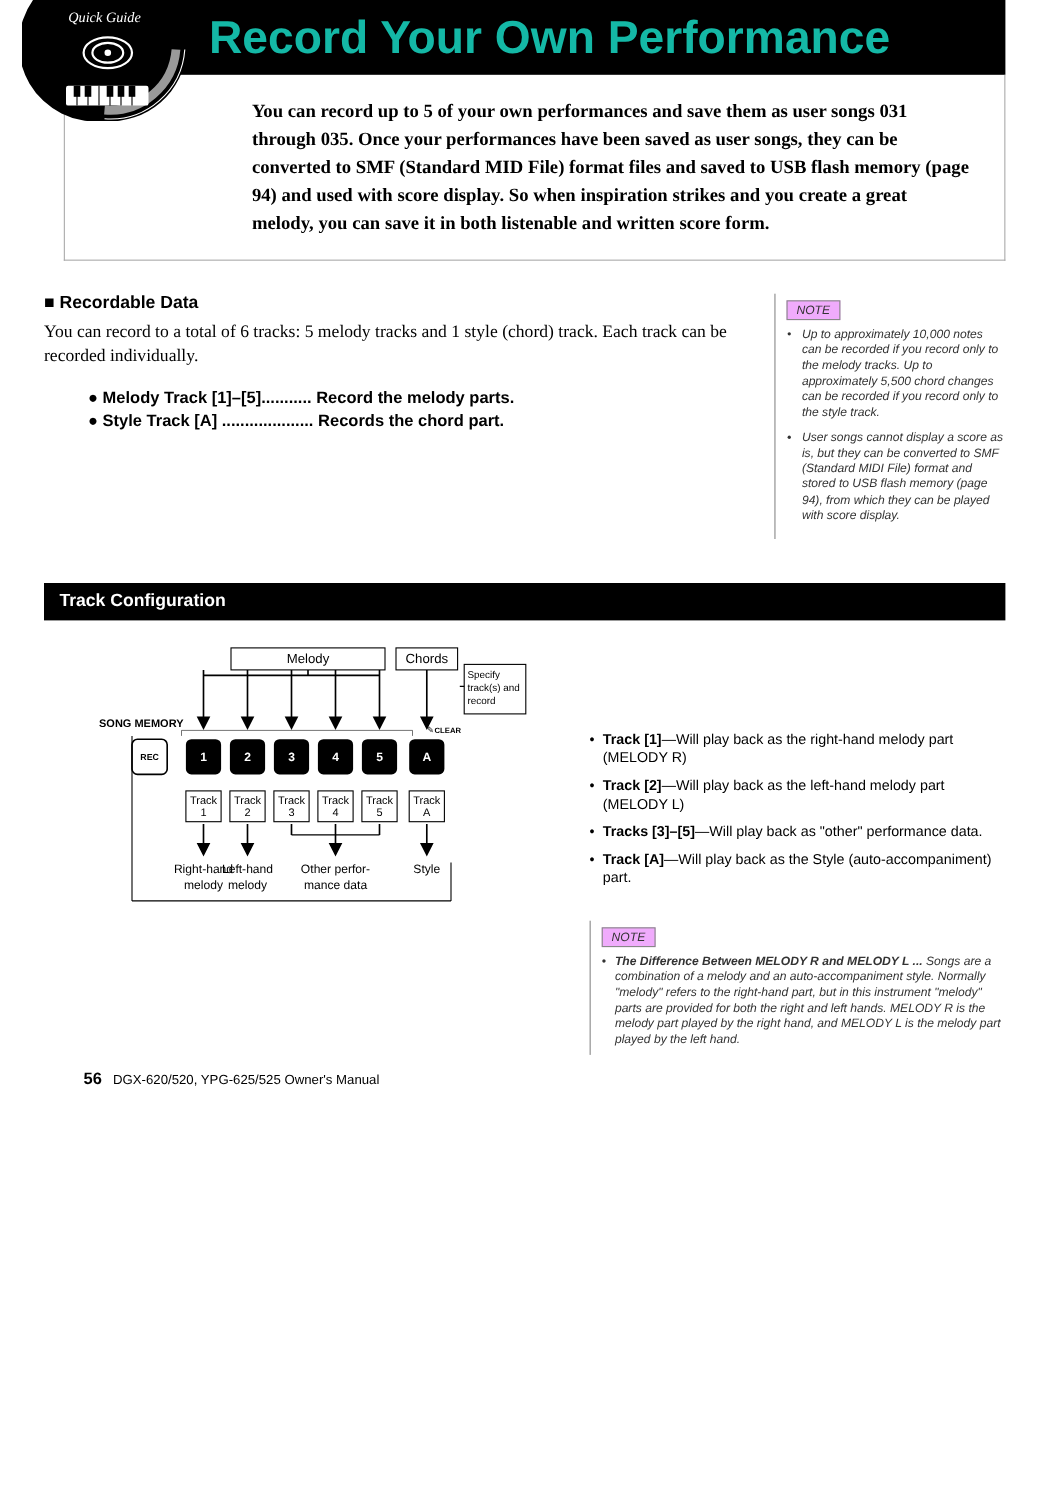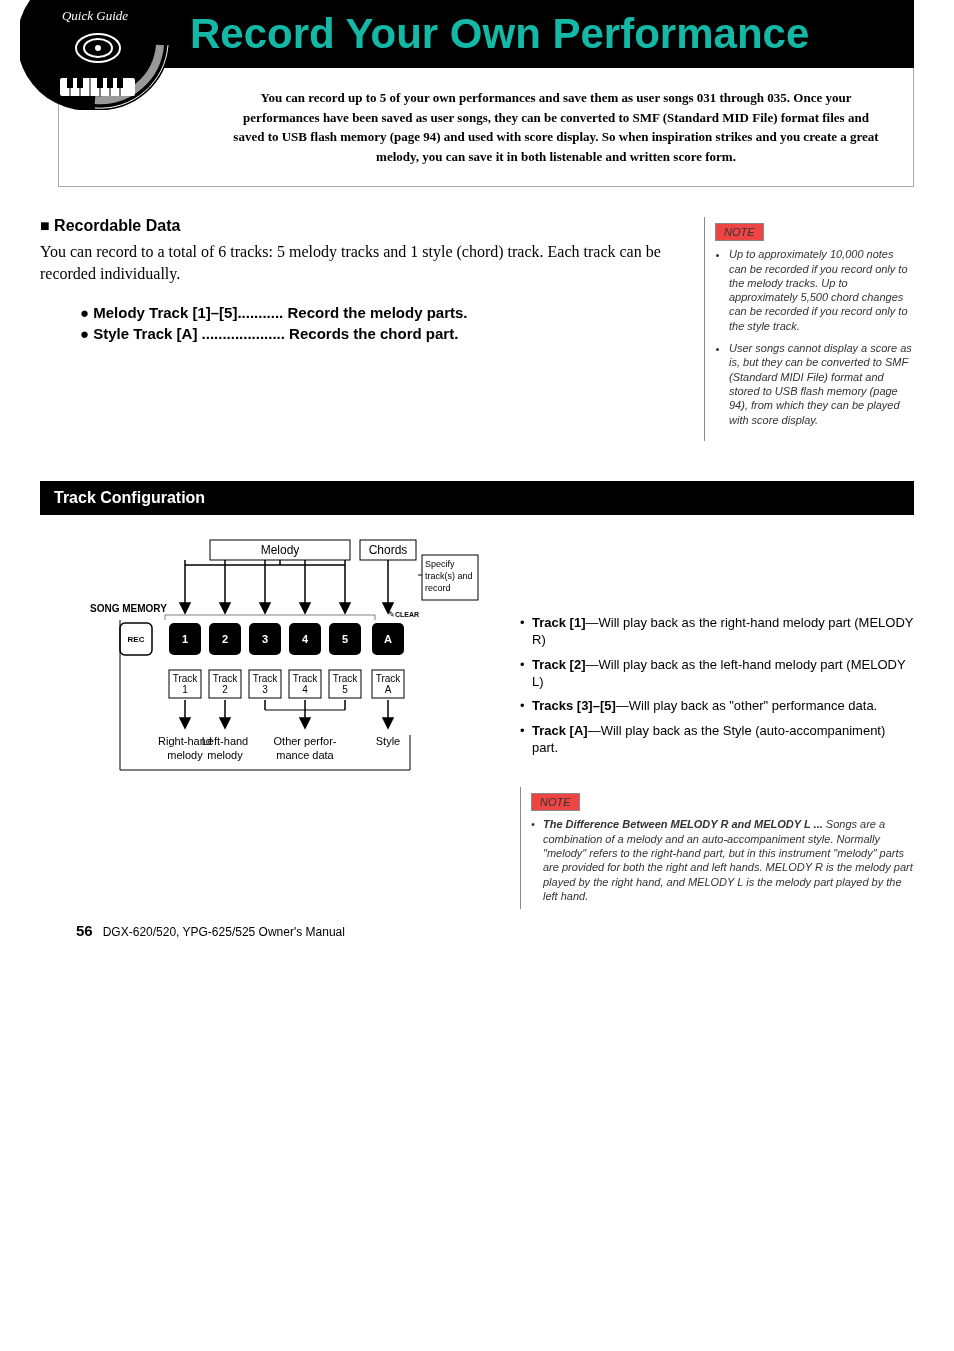--- a/index.html
+++ b/index.html
@@ -4,43 +4,43 @@
 <style>
   * { box-sizing: border-box; margin: 0; padding: 0; }
   body { font-family: Arial, Helvetica, sans-serif; background: #fff; color: #000; width: 954px; margin: 0 auto; padding: 0; }
   .page { position: relative; padding: 0 40px 40px 40px; }
   
   
   .header-wrap { position: relative; margin-bottom: 30px; }
   .badge-circle { position: absolute; top: 0; left: -20px; width: 150px; height: 110px; z-index: 2; }
   .badge-circle svg { width: 100%; height: 100%; }
   .title-bar { background: #000; color: #14b8a6; font-size: 42px; font-weight: bold; padding: 10px 20px 10px 150px; font-family: Arial, sans-serif; }
-  .intro-box { border: 1px solid #aaa; border-top: none; margin-left: 18px; padding: 20px 30px 20px 170px; font-family: Georgia, serif; font-weight: bold; font-size: 13px; line-height: 1.5; text-align: center; }
+  .intro-box { border: 1px solid #aaa; border-top: none; margin-left: 18px; padding: 20px 30px 20px 170px; font-family: Georgia, serif; font-weight: bold; font-size: 17px; line-height: 1.5; }
   
   
   .section-heading { font-weight: bold; font-size: 16px; margin-bottom: 6px; }
   .body-text { font-family: Georgia, "Times New Roman", serif; font-size: 16px; line-height: 1.4; }
   .two-col { display: flex; gap: 26px; align-items: flex-start; }
   .left-col { flex: 1; }
   .right-col { width: 210px; flex-shrink: 0; }
   
   .track-bullets { margin: 18px 0 0 40px; font-weight: bold; font-size: 15px; }
   .track-bullets div { margin-bottom: 4px; }
   
   
   .note-box { border-left: 1px solid #888; padding: 6px 0 6px 10px; font-size: 11px; font-style: italic; color: #333; line-height: 1.3; }
-  .note-label { display: inline-block; border: 1px solid #888; padding: 1px 8px; font-style: italic; font-size: 11px; margin-bottom: 6px; background: #ef4444; }
+  .note-label { display: inline-block; border: 1px solid #888; padding: 1px 8px; font-style: italic; font-size: 11px; margin-bottom: 6px; background: #f0abfc; }
   .note-box ul { list-style: disc; padding-left: 14px; }
   .note-box li { margin-bottom: 8px; }
   
   
   .black-heading { background: #000; color: #fff; font-size: 16px; font-weight: bold; padding: 8px 14px; margin: 40px 0 12px 0; font-family: Arial, sans-serif; font-stretch: condensed; }
   
   
-  .diagram-row { display: flex; gap: 40px; margin-top: 20px; align-items: flex-start; }
+  .diagram-row { display: flex; gap: 56px; margin-top: 20px; align-items: flex-start; }
   .diagram-left { flex: 0 0 440px; }
   .diagram-right { flex: 1; font-size: 13px; padding-top: 80px; }
   .diagram-right ul { list-style: none; padding: 0; }
   .diagram-right li { margin-bottom: 8px; padding-left: 12px; position: relative; line-height: 1.3; }
   .diagram-right li::before { content: "•"; position: absolute; left: 0; }
   
   .diagram-caption { font-size: 12px; font-weight: bold; text-align: center; margin-top: 10px; line-height: 1.3; }
   
   .note-box2 { border-left: 1px solid #888; padding: 6px 0 6px 10px; font-size: 11px; font-style: italic; color: #333; line-height: 1.3; margin-top: 30px; }
   .note-box2 .lead { font-weight: bold; }

